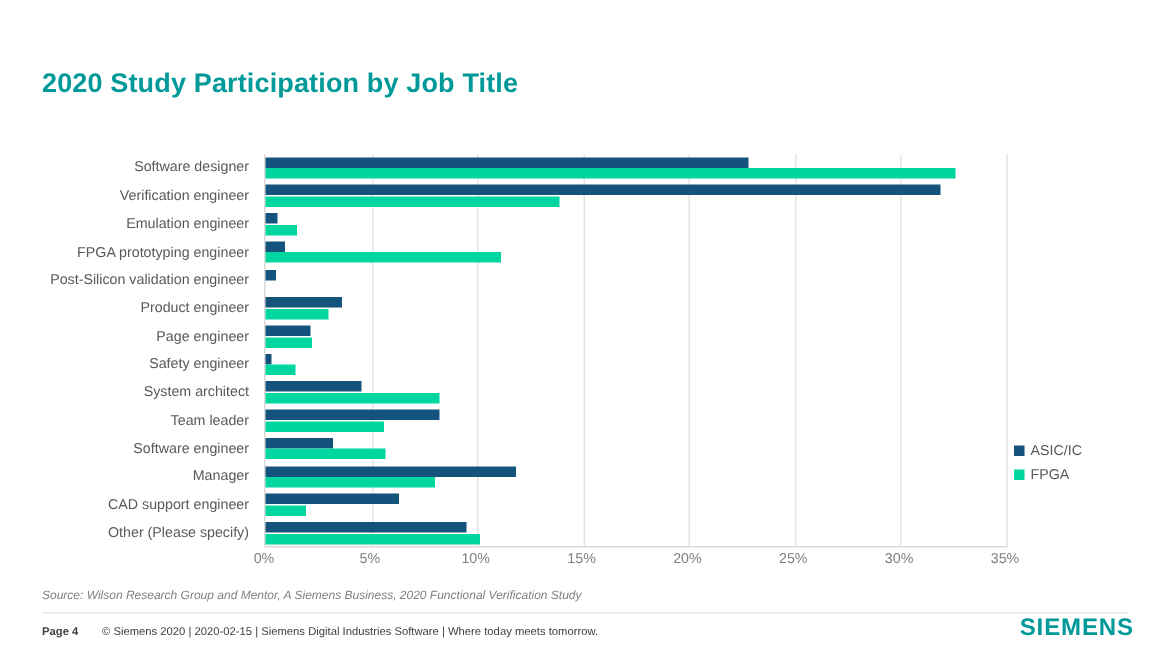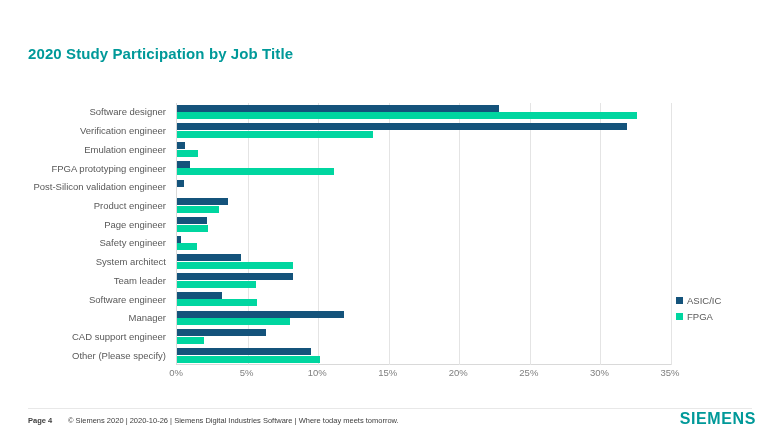--- a/index.html
+++ b/index.html
@@ -18,21 +18,21 @@
     position: absolute;
     left: 0; top: 0;
     width: 780px;
     height: 438px;
     background: #ffffff;
   }
   .slide-title {
     position: absolute;
     left: 28px;
     top: 45px;
-    font-size: 15px;
+    font-size: 18px;
     font-weight: bold;
     color: #009999;
     letter-spacing: 0.1px;
     white-space: nowrap;
   }
 
   
   .chart {
     position: absolute;
     left: 28px;
@@ -302,21 +302,22 @@
           <span class="legend-swatch" style="background: rgb(20, 83, 123);"></span>
           <span class="legend-label">ASIC/IC</span>
         </div>
         <div class="legend-item">
           <span class="legend-swatch" style="background: rgb(0, 214, 160);"></span>
           <span class="legend-label">FPGA</span>
         </div>
       </div>
   </div>
 
+  <div class="source">Source:  Wilson Research Group and Mentor, A Siemens Business, 2020 Functional Verification Study</div>
 
   <div class="footer">
     <div class="footer-rule"></div>
     <div class="page-num">Page 4</div>
-    <div class="copyright">© Siemens 2020 | 2020-10-26 | Siemens Digital Industries Software | Where today meets tomorrow.</div>
+    <div class="copyright">© Siemens 2020 | 2020-02-15 | Siemens Digital Industries Software | Where today meets tomorrow.</div>
     <div class="siemens-logo">SIEMENS</div>
   </div>
 
 </div>
 
 </body></html>

